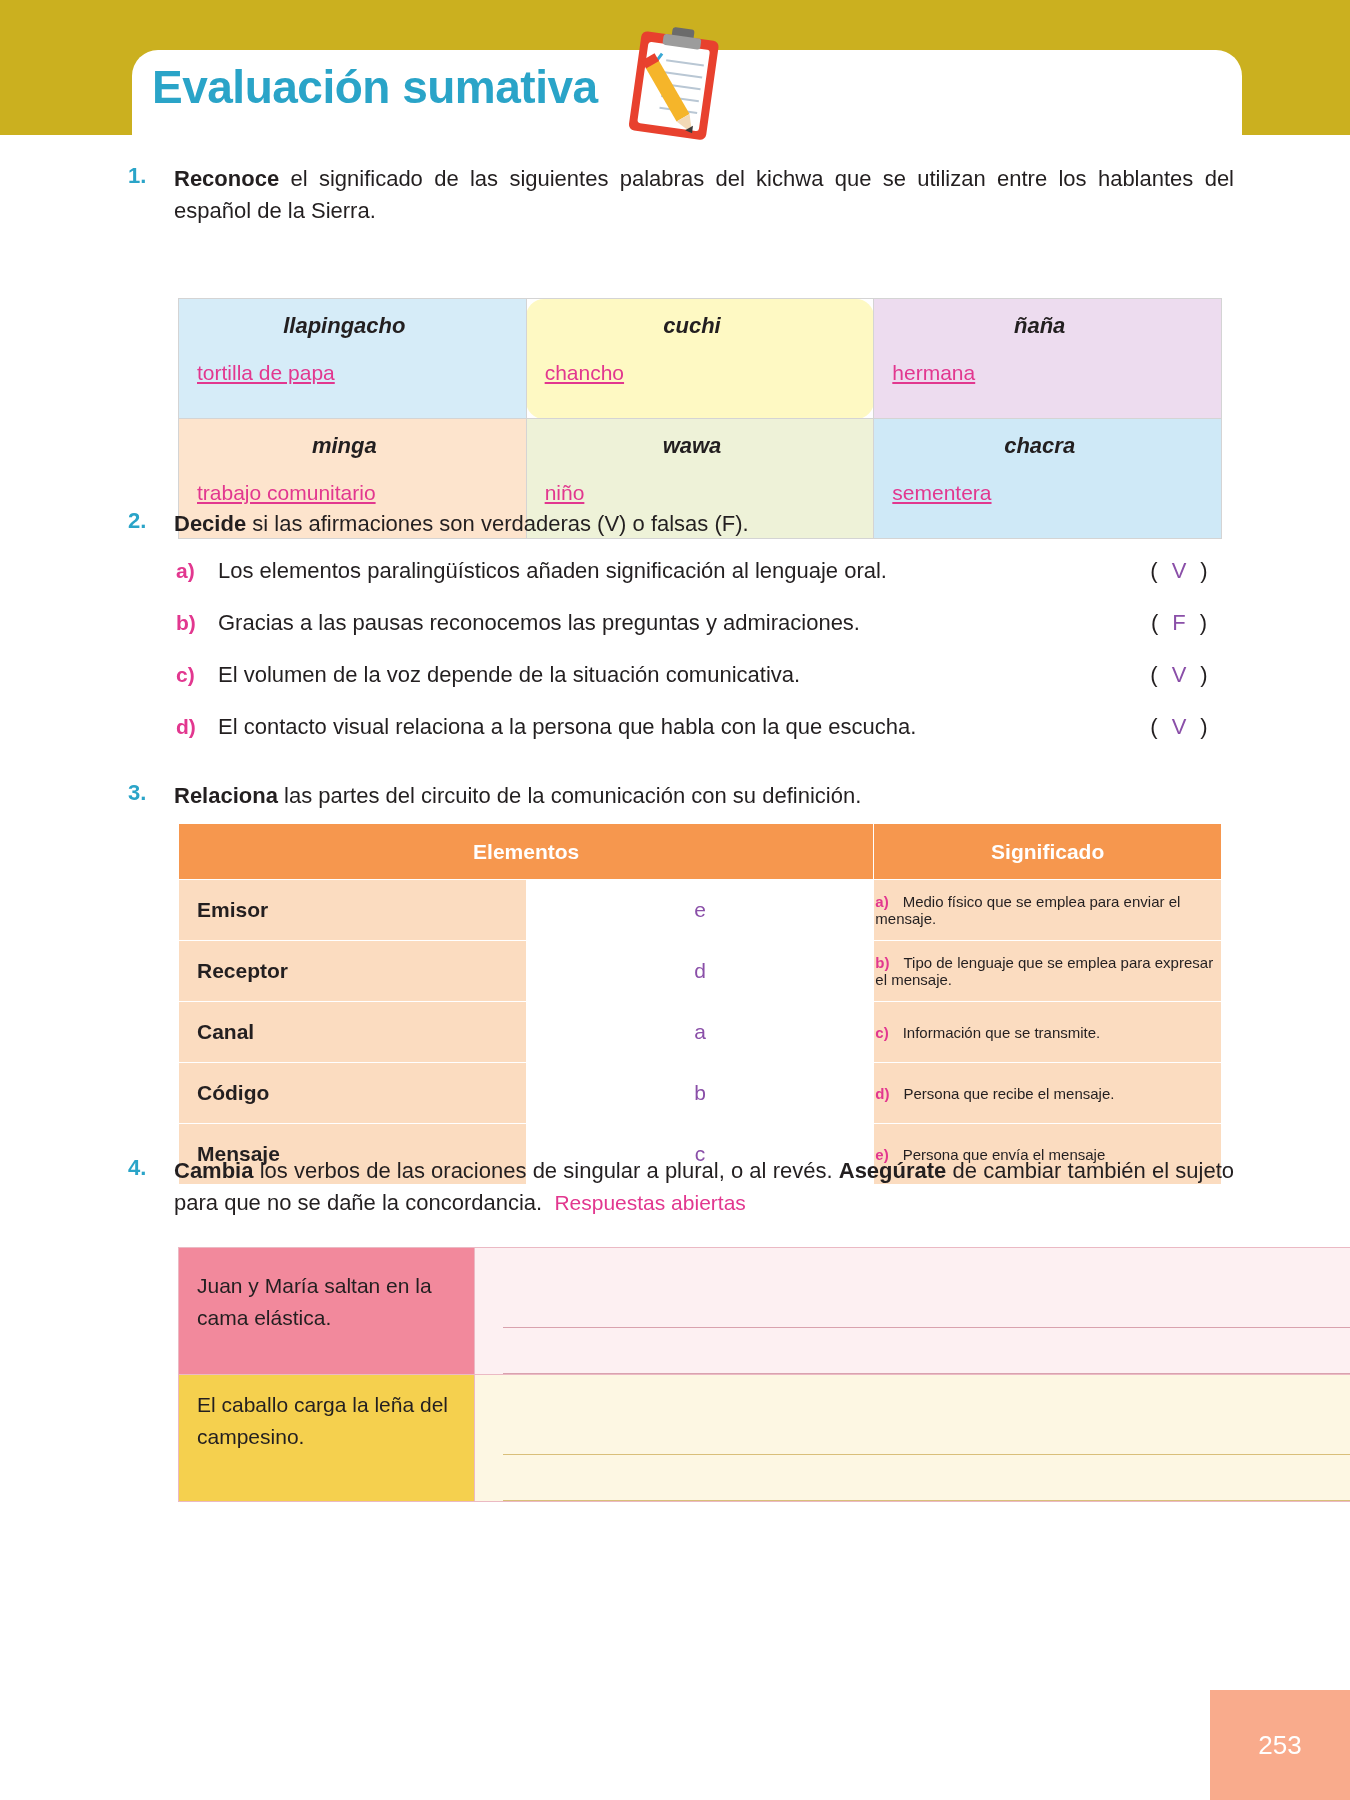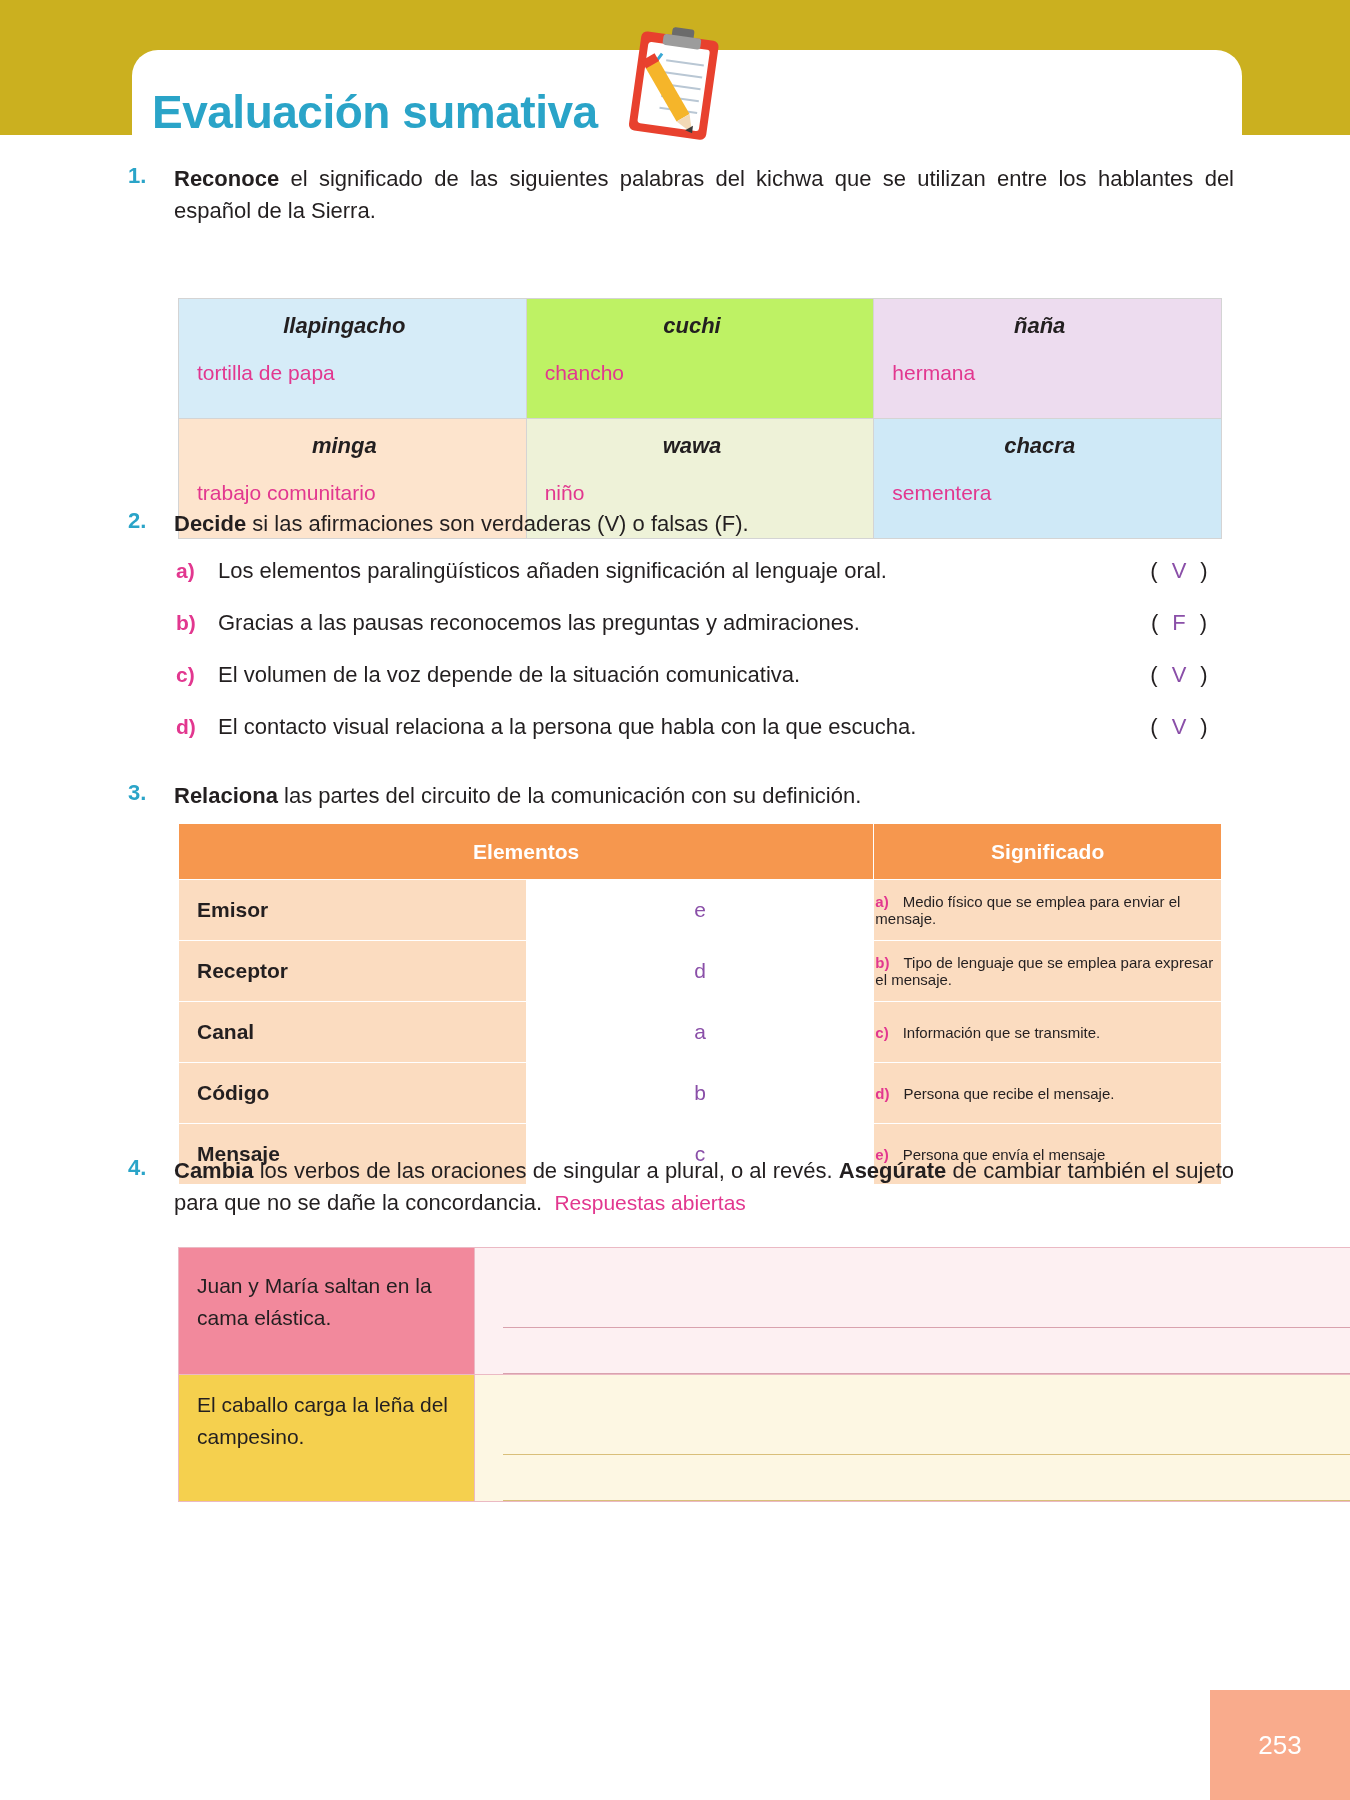--- a/index.html
+++ b/index.html
@@ -19,21 +19,20 @@
   }
   .header-white {
     position:absolute; left:132px; top:50px; width:1110px; height:100px;
     background:#ffffff;
     border-top-left-radius:26px; border-top-right-radius:26px;
   }
   .header-title {
     position:absolute; left:152px; top:60px;
     font-size:46px; font-weight:bold; color:#2aa4c8;
     letter-spacing:-0.5px;
-    margin-top:25px;
   }
   .clipboard {
     position:absolute; left:617px; top:22px; width:120px; height:125px;
   }
 
   
   .page { position:absolute; left:0; top:135px; width:1350px; }
 
   .qrow { display:flex; margin:0 0 0 0; }
   .qnum {
@@ -56,24 +55,24 @@
   .tbl1 td {
     border:1px solid #d4d4d4;
     height:120px; vertical-align:top;
     padding:14px 34px 0 18px;
   }
   .tbl1 .word {
     text-align:center; font-style:italic; font-weight:bold;
     font-size:22px; color:#231f20;
   }
   .tbl1 .mean {
-    margin-top:22px; font-size:21px; color:#e2378f;
+    margin-top:22px; font-size:21px; color:#e2378f;text-decoration:underline;
   }
   .c-blue   { background:#d6ecf8; }
-  .c-cream  { background:#bef264; }
+  .c-cream  { background:#fef9c3;border-radius:18px; }
   .c-purple { background:#eddcef; }
   .c-peach  { background:#fde4cd; }
   .c-lgreen { background:#eef2d8; }
   .c-blue2  { background:#cfe9f7; }
 
   
   .items { margin-left:176px; }
   .item {
     display:flex; align-items:baseline;
     margin-bottom:26px; width:1048px;

